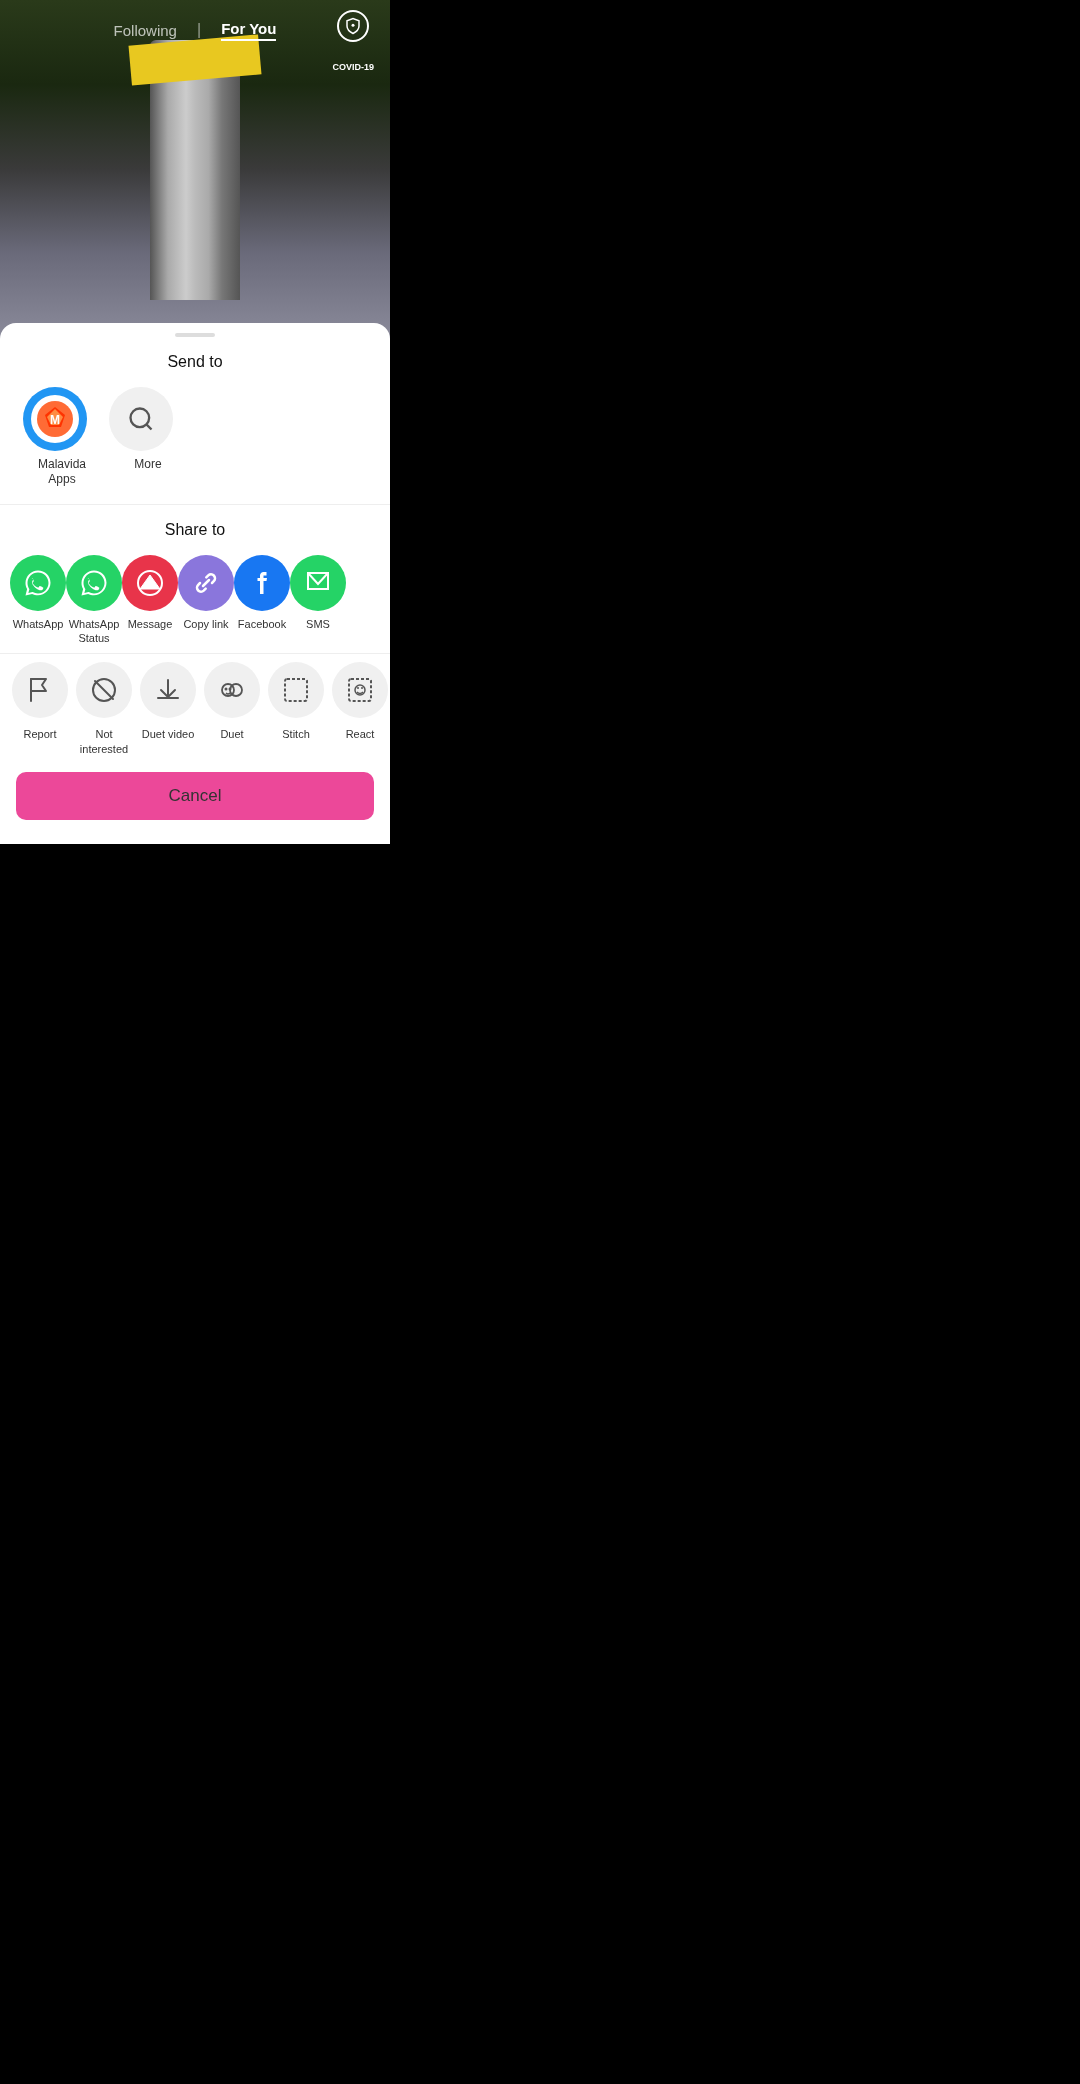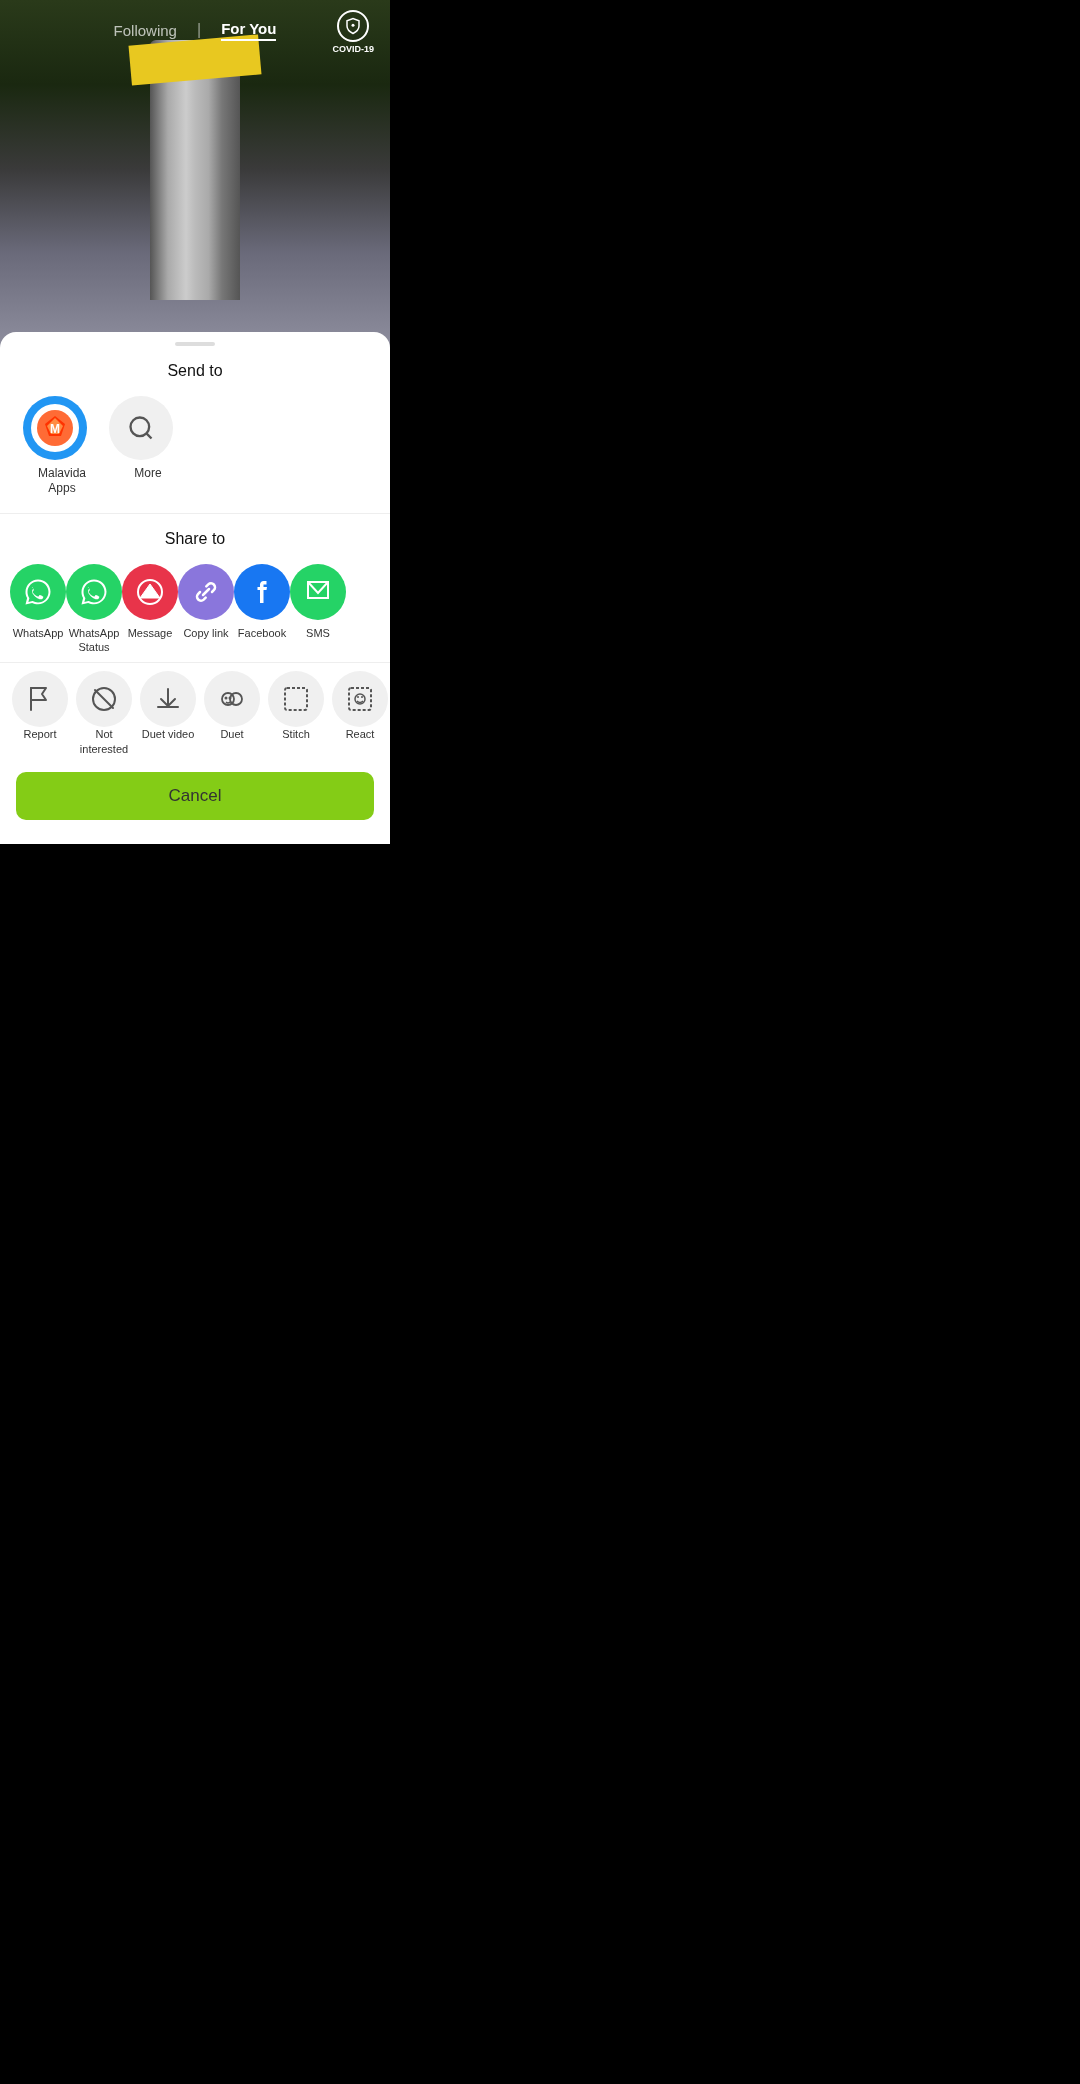--- a/index.html
+++ b/index.html
@@ -109,21 +109,21 @@
       border-radius: 50%;
       display: flex;
       align-items: center;
       justify-content: center;
     }
 
     .covid-label {
       color: white;
       font-size: 9px;
       font-weight: 600;
-      margin-top: 2px;
+      margin-top: 20px;
     }
 
     
     .bottom-sheet {
       position: absolute;
       bottom: 0; left: 0; right: 0;
       background: #fff;
       border-radius: 16px 16px 0 0;
       z-index: 20;
       padding-bottom: 20px;
@@ -259,21 +259,21 @@
       gap: 8px;
       padding: 8px 12px 8px;
       overflow-x: auto;
       border-top: 1px solid #eee;
     }
 
     .action-item {
       display: flex;
       flex-direction: column;
       align-items: center;
-      gap: 0;
+      gap: 9px;
       cursor: pointer;
       min-width: 56px;
     }
 
     .action-icon {
       width: 56px;
       height: 56px;
       border-radius: 50%;
       background: #f0f0f0;
       display: flex;
@@ -287,21 +287,21 @@
       text-align: center;
       line-height: 1.3;
     }
 
     .cancel-btn {
       display: block;
       width: calc(100% - 32px);
       margin: 8px 16px 4px;
       padding: 14px;
       text-align: center;
-      background: #84cc16;
+      background: #ec4899;
       border: none;
       border-radius: 10px;
       font-size: 17px;
       color: #333;
       cursor: pointer;
     }
   </style>
 </head>
 <body>
 

